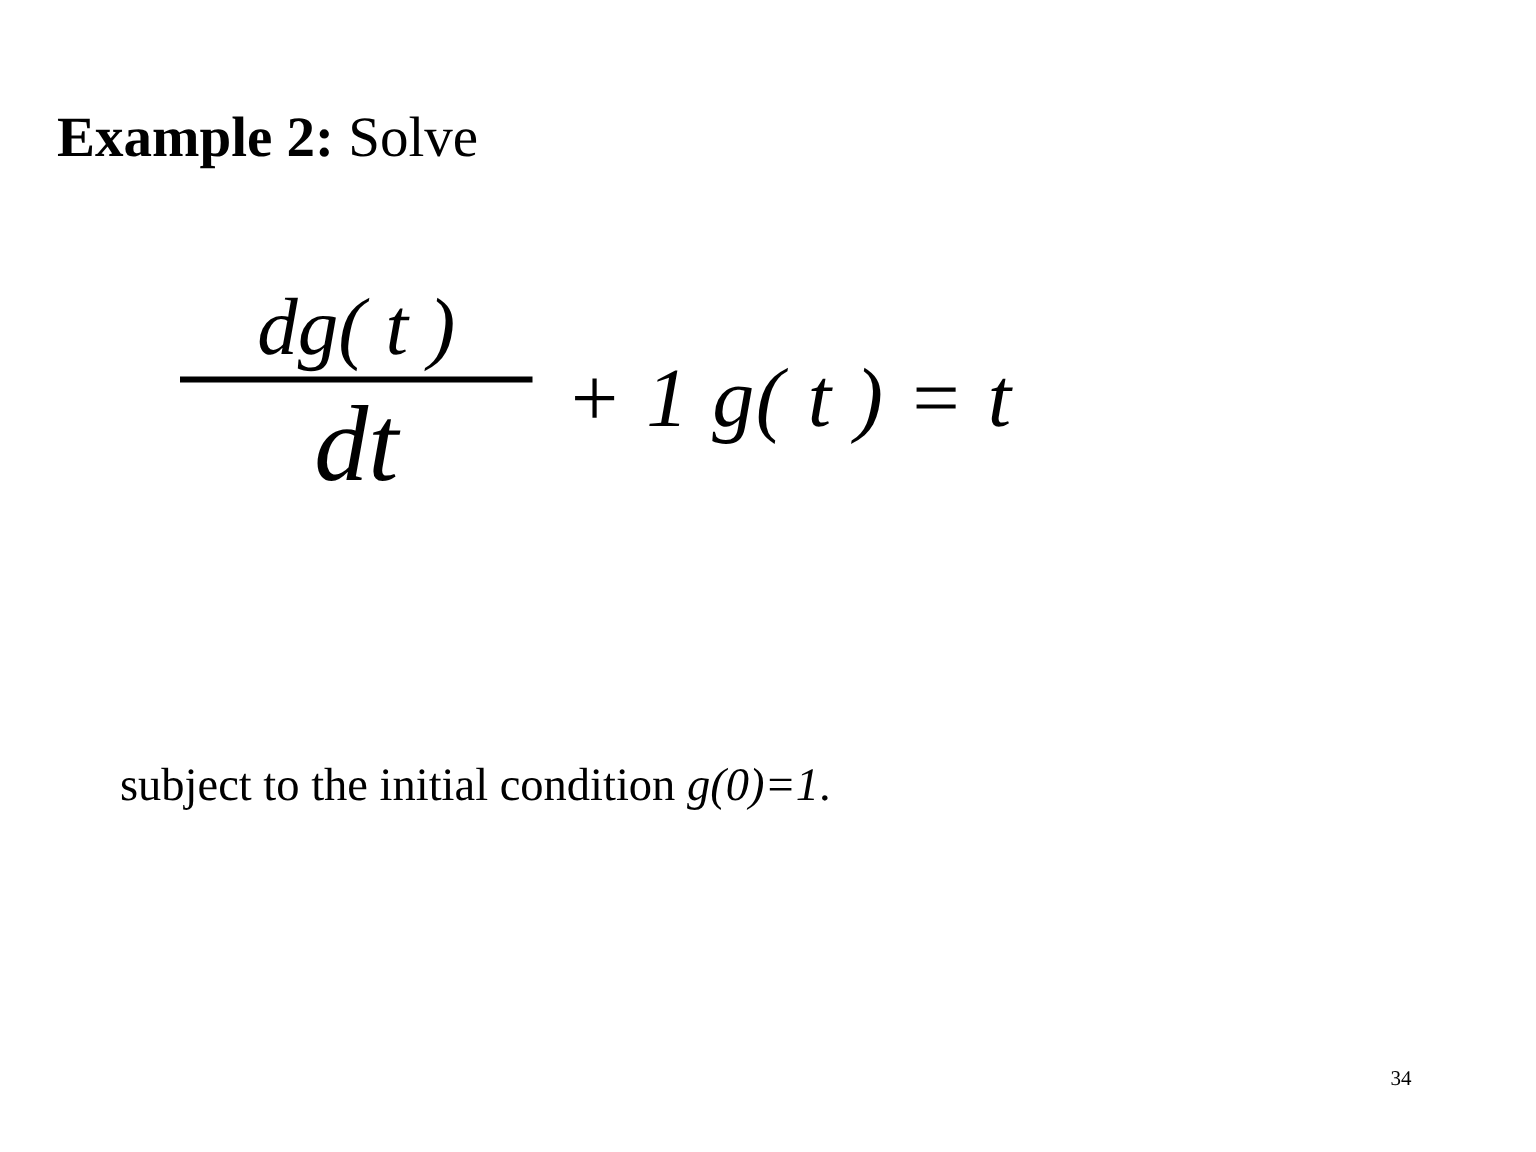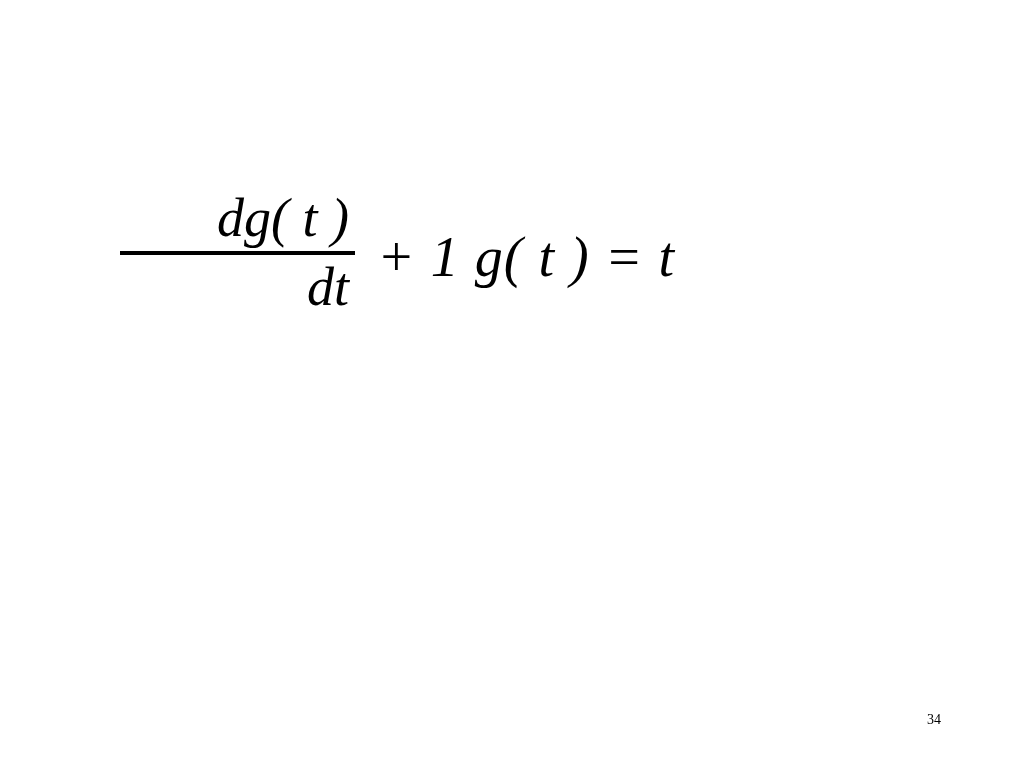--- a/index.html
+++ b/index.html
@@ -44,38 +44,38 @@
     display: flex;
     align-items: center;
     font-family: "Liberation Serif", serif;
     font-style: italic;
     font-size: 56px;
     white-space: nowrap;
   }
   .frac {
     display: inline-flex;
     flex-direction: column;
-    align-items: flex-end;
+    align-items: center;
     justify-content: center;
     margin-right: 22px;
   }
   .frac .num {
     font-size: 54px;
     font-style: italic;
     padding: 0 6px 4px 6px;
     line-height: 1.05;
   }
   .frac .bar {
     width: 100%;
     min-width: 235px;
     height: 4px;
     background: #000;
   }
   .frac .den {
-    font-size: 54px;
+    font-size: 72px;
     font-style: italic;
     padding: 4px 6px 0 6px;
     line-height: 1.05;
   }
   .eq-rest {
     font-size: 56px;
     font-style: italic;
     font-weight: 500;
     letter-spacing: 1px;
     position: relative;
@@ -99,26 +99,32 @@
     top: 712px;
     font-size: 14px;
     font-family: "Liberation Serif", serif;
   }
 </style>
 </head>
 <body>
 
 <div class="slide">
 
+  <div class="title">
+    <span class="bold">Example 2:</span><span class="reg"> Solve</span>
+  </div>
 
   <div class="equation">
     <span class="frac">
       <span class="num">dg( t )</span>
       <span class="bar"></span>
       <span class="den">dt</span>
     </span>
     <span class="eq-rest">+ 1 g( t ) = t</span>
   </div>
 
+  <div class="subject">
+    <span>subject to the initial condition </span><span class="cond">g(0)=1</span><span>.</span>
+  </div>
 
   <div class="page-number">34</div>
 
 </div>
 
 </body></html>

